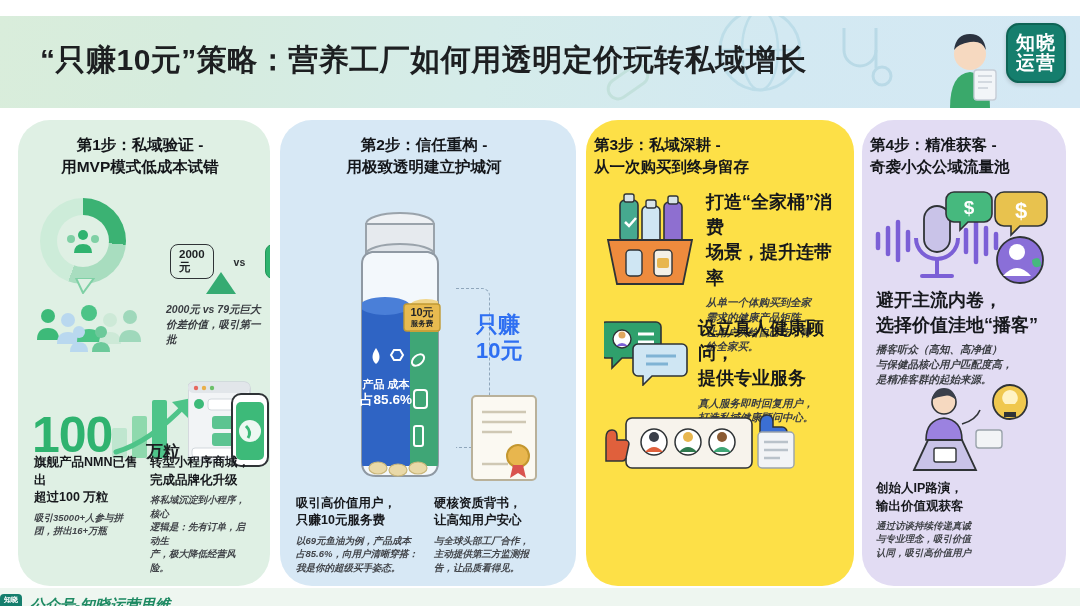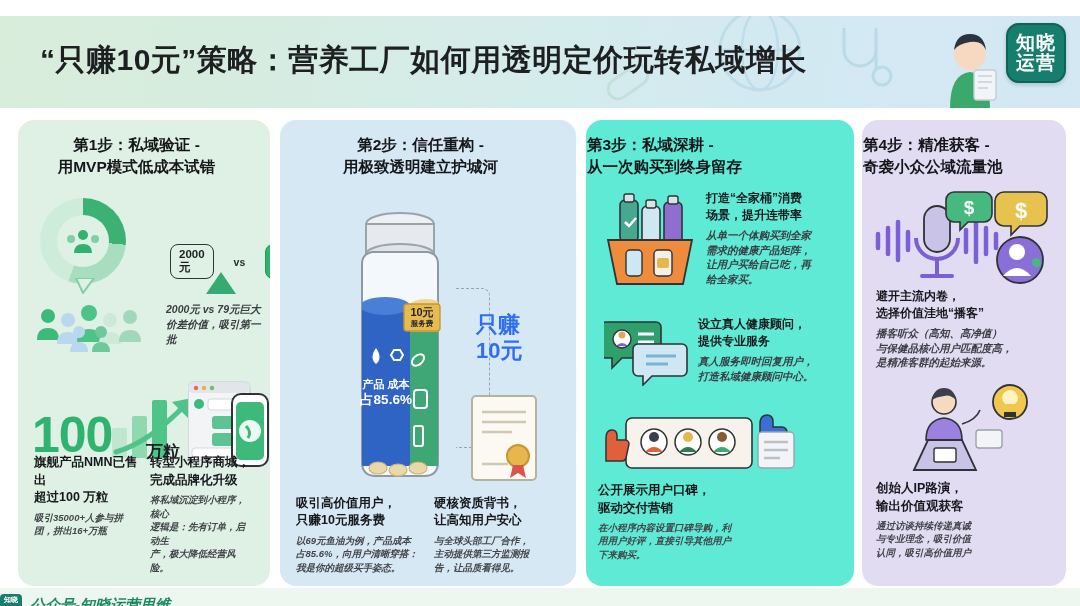--- a/index.html
+++ b/index.html
@@ -35,37 +35,37 @@
   }
   .logo-badge span { display: block; letter-spacing: 1px; }
   .hdr-person {
     position: absolute; right: 78px; top: 10px; width: 64px; height: 82px;
   }
 
   
   .cols { position: absolute; left: 0; top: 92px; width: 1080px; height: 480px; }
   .col {
     position: absolute; top: 12px; height: 466px;
-    border-radius: 16px;
-    padding: 14px 16px 10px 1px;
+    border-radius: 32px;
+    padding: 14px 16px 10px 8px;
     overflow: hidden;
   }
   .col1 { left: 18px;  width: 252px; background: #dff0e4; transform: skewX(0deg); }
   .col2 { left: 280px; width: 296px; background: #d7e8f5; }
-  .col3 { left: 586px; width: 268px; background: #5eead4; }
+  .col3 { left: 586px; width: 268px; background: #fde047; }
   .col4 { left: 862px; width: 204px; background: #e2dcf3; }
 
   .col-title {
     font-size: 15.5px; font-weight: 700; color: #14161a;
     line-height: 1.45; white-space: pre-line; margin-bottom: 6px;
   }
   .col1 .col-title, .col2 .col-title { text-align: center; }
   .col3 .col-title, .col4 .col-title { text-align: left; }
   .blk-head {
-    font-size: 12px; font-weight: 700; color: #16181c; line-height: 1.4;
+    font-size: 18px; font-weight: 700; color: #16181c; line-height: 1.4;
     white-space: pre-line;
   }
   .blk-body {
     font-size: 10.5px; color: #3a3d42; line-height: 1.42; font-style: italic;
     white-space: pre-line; font-weight: 700;
   }
 
   
   .foot-row { position: absolute; left: 16px; right: 16px; bottom: 12px; display: flex; gap: 12px; }
   .foot-cell { flex: 1; }
@@ -422,27 +422,20 @@
             <path d="M115 48 q9-10 18 0 z" fill="#3fa676"></path>
           <path d="M8 34 q0-8 6-8 q5 0 5 6 v4 h8 a4 4 0 0 1 4 4 l-3 14 a4 4 0 0 1 -4 3 h-16 z" fill="#e0603c" stroke="#2f3336" stroke-width="1.5"></path>
           <path d="M162 20 q0-9 7-9 q6 0 6 7 v5 h9 a5 5 0 0 1 5 5 l-4 16 a5 5 0 0 1 -5 3 h-18 z" fill="#3b6fd4" stroke="#2f3336" stroke-width="1.5"></path>
           <rect x="160" y="28" width="36" height="36" rx="4" fill="#f2f4f6" stroke="#9aa3ab" stroke-width="1.4"></rect>
           <line x1="166" y1="38" x2="190" y2="38" stroke="#b9c2ca" stroke-width="2.5"></line>
           <line x1="166" y1="46" x2="190" y2="46" stroke="#b9c2ca" stroke-width="2.5"></line>
           <line x1="166" y1="54" x2="182" y2="54" stroke="#b9c2ca" stroke-width="2.5"></line>
         </svg>
       </div>
 
-      <div class="c3-note3">
-        <div class="foot-head">公开展示用户口碑，
-驱动交付营销</div>
-        <div class="foot-body">在小程序内容设置口碑导购，利
-用用户好评，直接引导其他用户
-下来购买。</div>
-      </div>
     </div>
 
     <div class="col col4">
       <div class="col-title">第4步：精准获客 -
 奇袭小众公域流量池</div>
 
       <div class="mic-scene">
         <svg width="190" height="100" viewBox="0 0 190 100">
           <g stroke="#7b5fd6" stroke-width="4.5" stroke-linecap="round">
             <line x1="8" y1="48" x2="8" y2="62"></line>

